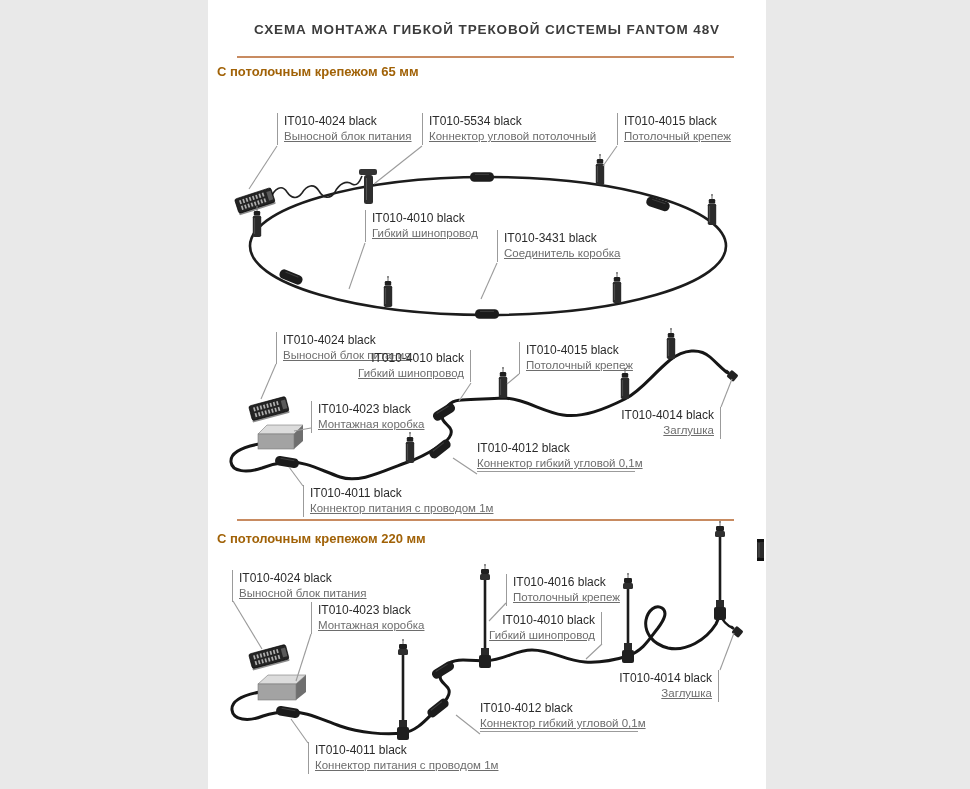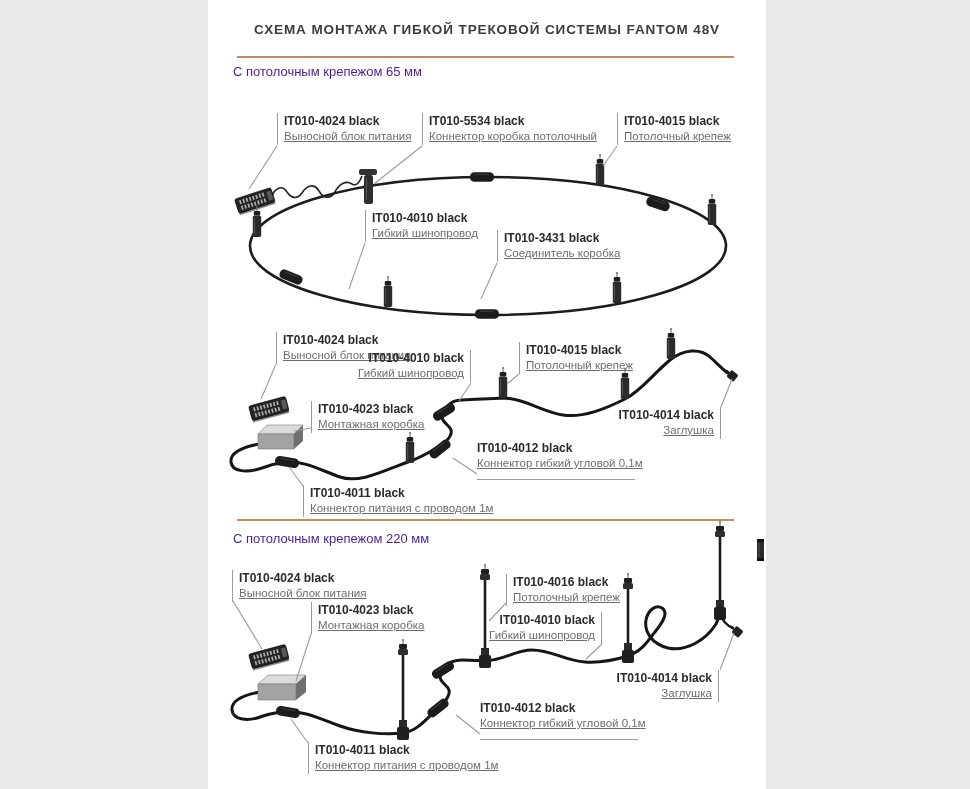--- a/index.html
+++ b/index.html
@@ -2,27 +2,27 @@
 <html><head>
 <meta charset="utf-8">
 <style>
   html,body{margin:0;padding:0;}
   body{width:970px;height:789px;background:#e9e9e9;font-family:"Liberation Sans",sans-serif;}
   #stage{position:relative;width:970px;height:789px;overflow:hidden;}
   .page{position:absolute;left:208px;top:0;width:558px;height:789px;background:#ffffff;}
   .title{position:absolute;left:208px;top:22px;width:558px;text-align:center;
          font-size:13.5px;font-weight:700;letter-spacing:.9px;color:#3c3c3c;white-space:nowrap;}
   .divider{position:absolute;left:237px;width:497px;height:2px;background:#c88b61;}
-  .heading{position:absolute;left:233px;font-size:13px;color:#4c1d95;font-weight:400;white-space:nowrap;}
+  .heading{position:absolute;left:217px;font-size:13px;color:#a16207;font-weight:700;white-space:nowrap;}
   svg.art{position:absolute;left:0;top:0;}
   .lbl{position:absolute;border-left:1.5px solid #9b9b9b;padding:1px 0 1px 6px;line-height:15px;}
-  .lbl .code{font-size:12px;font-weight:700;color:#2b2b2b;white-space:nowrap;}
+  .lbl .code{font-size:12px;font-weight:400;color:#2b2b2b;white-space:nowrap;}
   .lbl .desc{font-size:11.5px;color:#6d6d6d;white-space:nowrap;text-decoration:underline;}
   .lbl.r{border-left:none;border-right:1.5px solid #9b9b9b;padding:1px 6px 1px 0;text-align:right;}
-  .lbl.u{border-left:none;border-right:none;border-bottom:1.2px solid #9b9b9b;padding:1px 0 8px 0;}
+  .lbl.u{border-left:none;border-right:none;border-bottom:1.2px solid #9b9b9b;padding:1px 0 0 0;}
 </style>
 </head>
 <body>
 
 <div id="stage">
   <div class="page"></div>
 
   <div class="title">СХЕМА МОНТАЖА ГИБКОЙ ТРЕКОВОЙ СИСТЕМЫ FANTOM 48V</div>
   <div class="divider" style="top:56px"></div>
   <div class="heading" style="top:64px">С потолочным крепежом 65 мм</div>
@@ -249,21 +249,21 @@
       </g>
     </g>
   </svg>
 
   <div class="lbl" style="left:277px;top:113px">
     <div class="code">IT010-4024 black</div>
     <div class="desc">Выносной блок питания</div>
   </div>
   <div class="lbl" style="left:422px;top:113px">
     <div class="code">IT010-5534 black</div>
-    <div class="desc">Коннектор коробка потолочный</div>
+    <div class="desc">Коннектор угловой потолочный</div>
   </div>
   <div class="lbl" style="left:617px;top:113px">
     <div class="code">IT010-4015 black</div>
     <div class="desc">Потолочный крепеж</div>
   </div>
   <div class="lbl" style="left:365px;top:210px">
     <div class="code">IT010-4010 black</div>
     <div class="desc">Гибкий шинопровод</div>
   </div>
   <div class="lbl" style="left:497px;top:230px">

